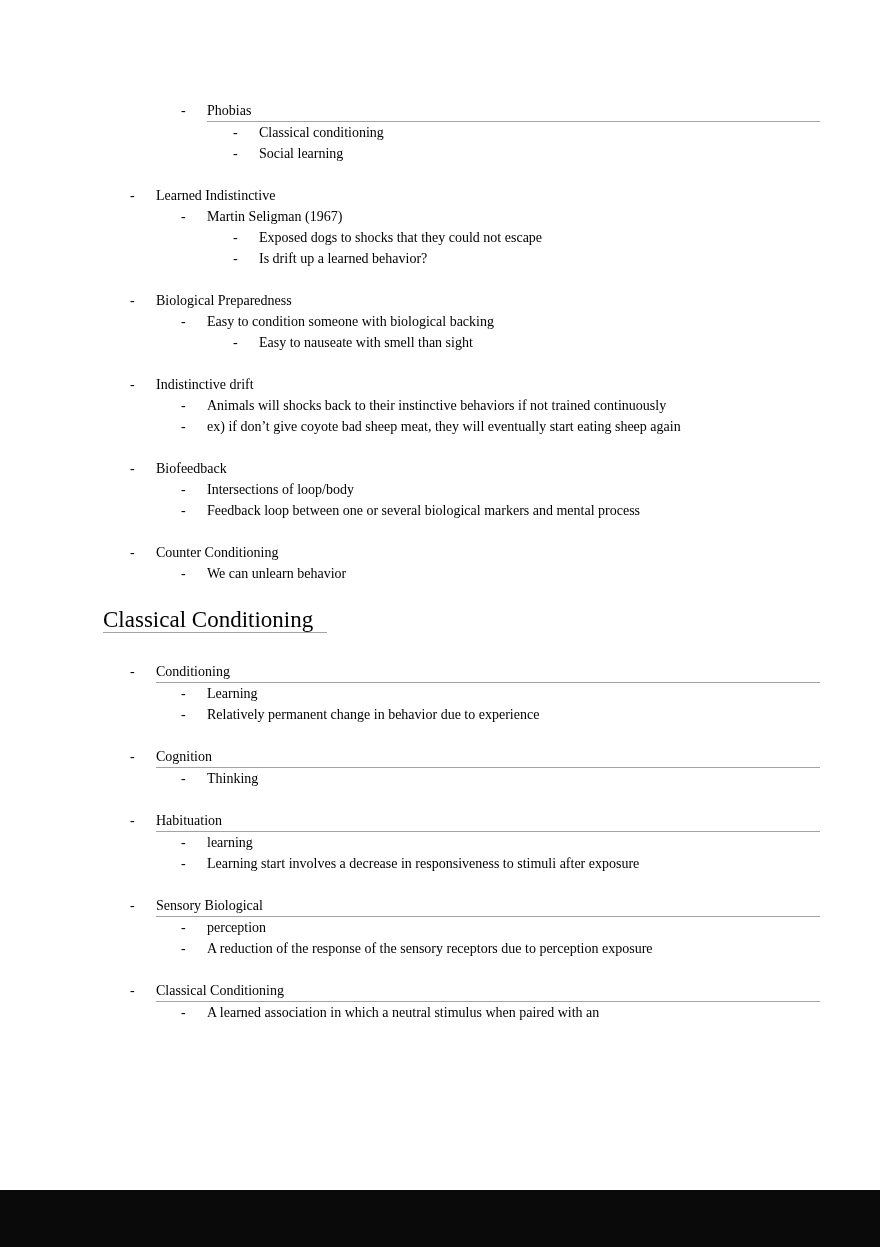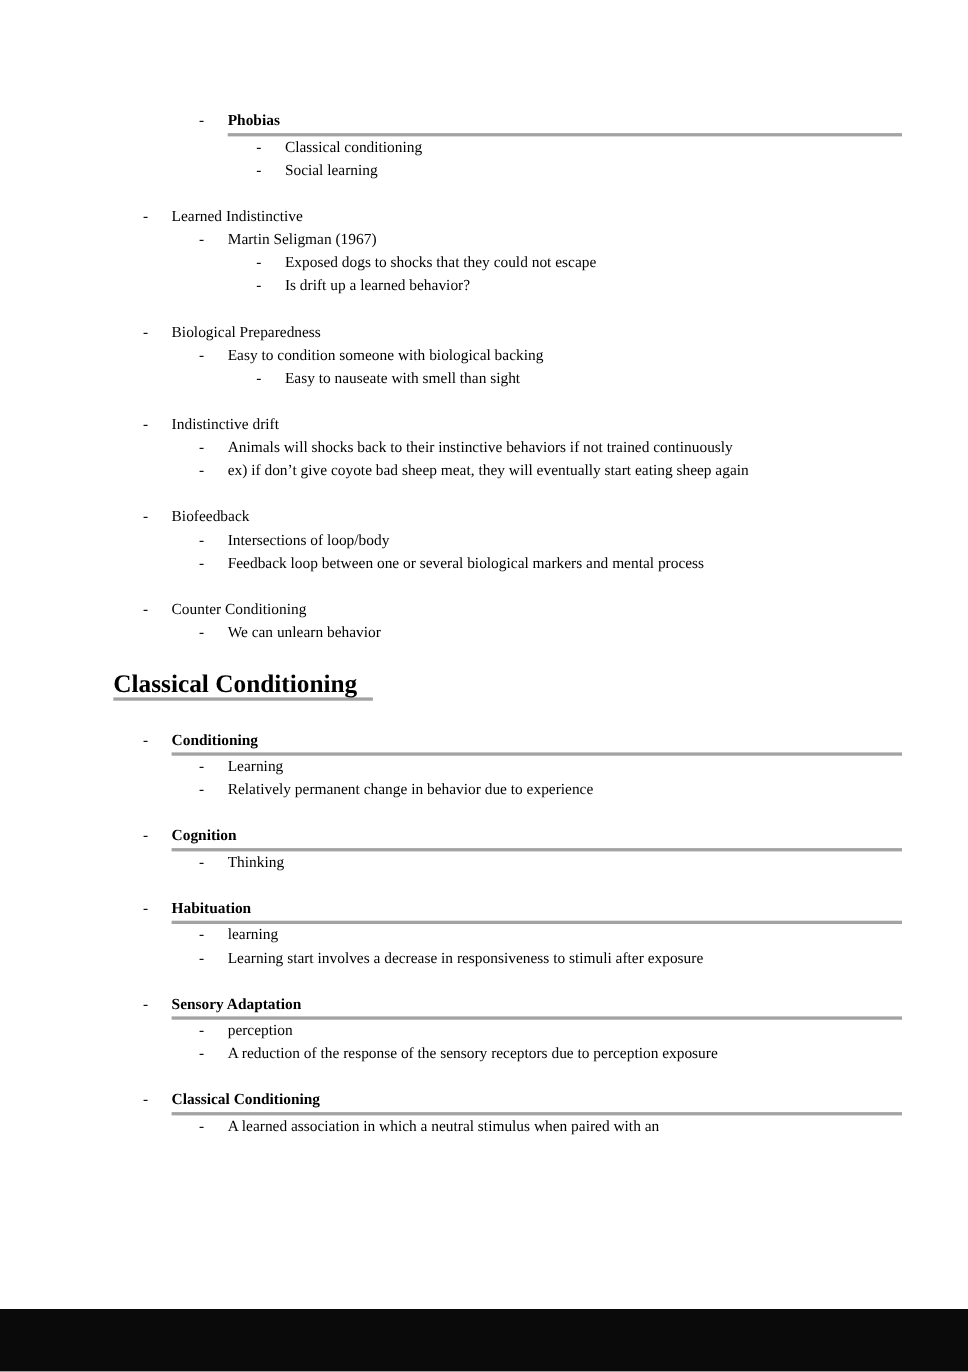--- a/index.html
+++ b/index.html
@@ -32,23 +32,22 @@
   .item.lvl2 { padding-left: 78px; }
   .item.lvl3 { padding-left: 130px; }
   .dash {
     flex: none;
     width: 26px;
   }
   .txt {
     flex: 1 1 auto;
   }
   .u {
-    border-bottom: 3px solid #a3a3a3;
+    border-bottom: 1px solid #a3a3a3;
     padding-right: 16px;
-    font-weight: bold;
   }
   h1.doc-heading {
     font-size: 23px;
     font-weight: 400;
     margin: 10px 0 26px 0;
     line-height: 30px;
   }
   h1.doc-heading .u {
     padding-right: 14px;
   }
@@ -186,21 +185,21 @@
           <span class="txt">learning</span>
         </div>
         <div class="item lvl2">
           <span class="dash">-</span>
           <span class="txt">Learning start involves a decrease in responsiveness to stimuli after exposure</span>
         </div>
       </div>
       <div class="block">
         <div class="item lvl1">
           <span class="dash">-</span>
-          <span class="txt u">Sensory Adaptation</span>
+          <span class="txt u">Sensory Biological</span>
         </div>
         <div class="item lvl2">
           <span class="dash">-</span>
           <span class="txt">perception</span>
         </div>
         <div class="item lvl2">
           <span class="dash">-</span>
           <span class="txt">A reduction of the response of the sensory receptors due to perception exposure</span>
         </div>
       </div>

